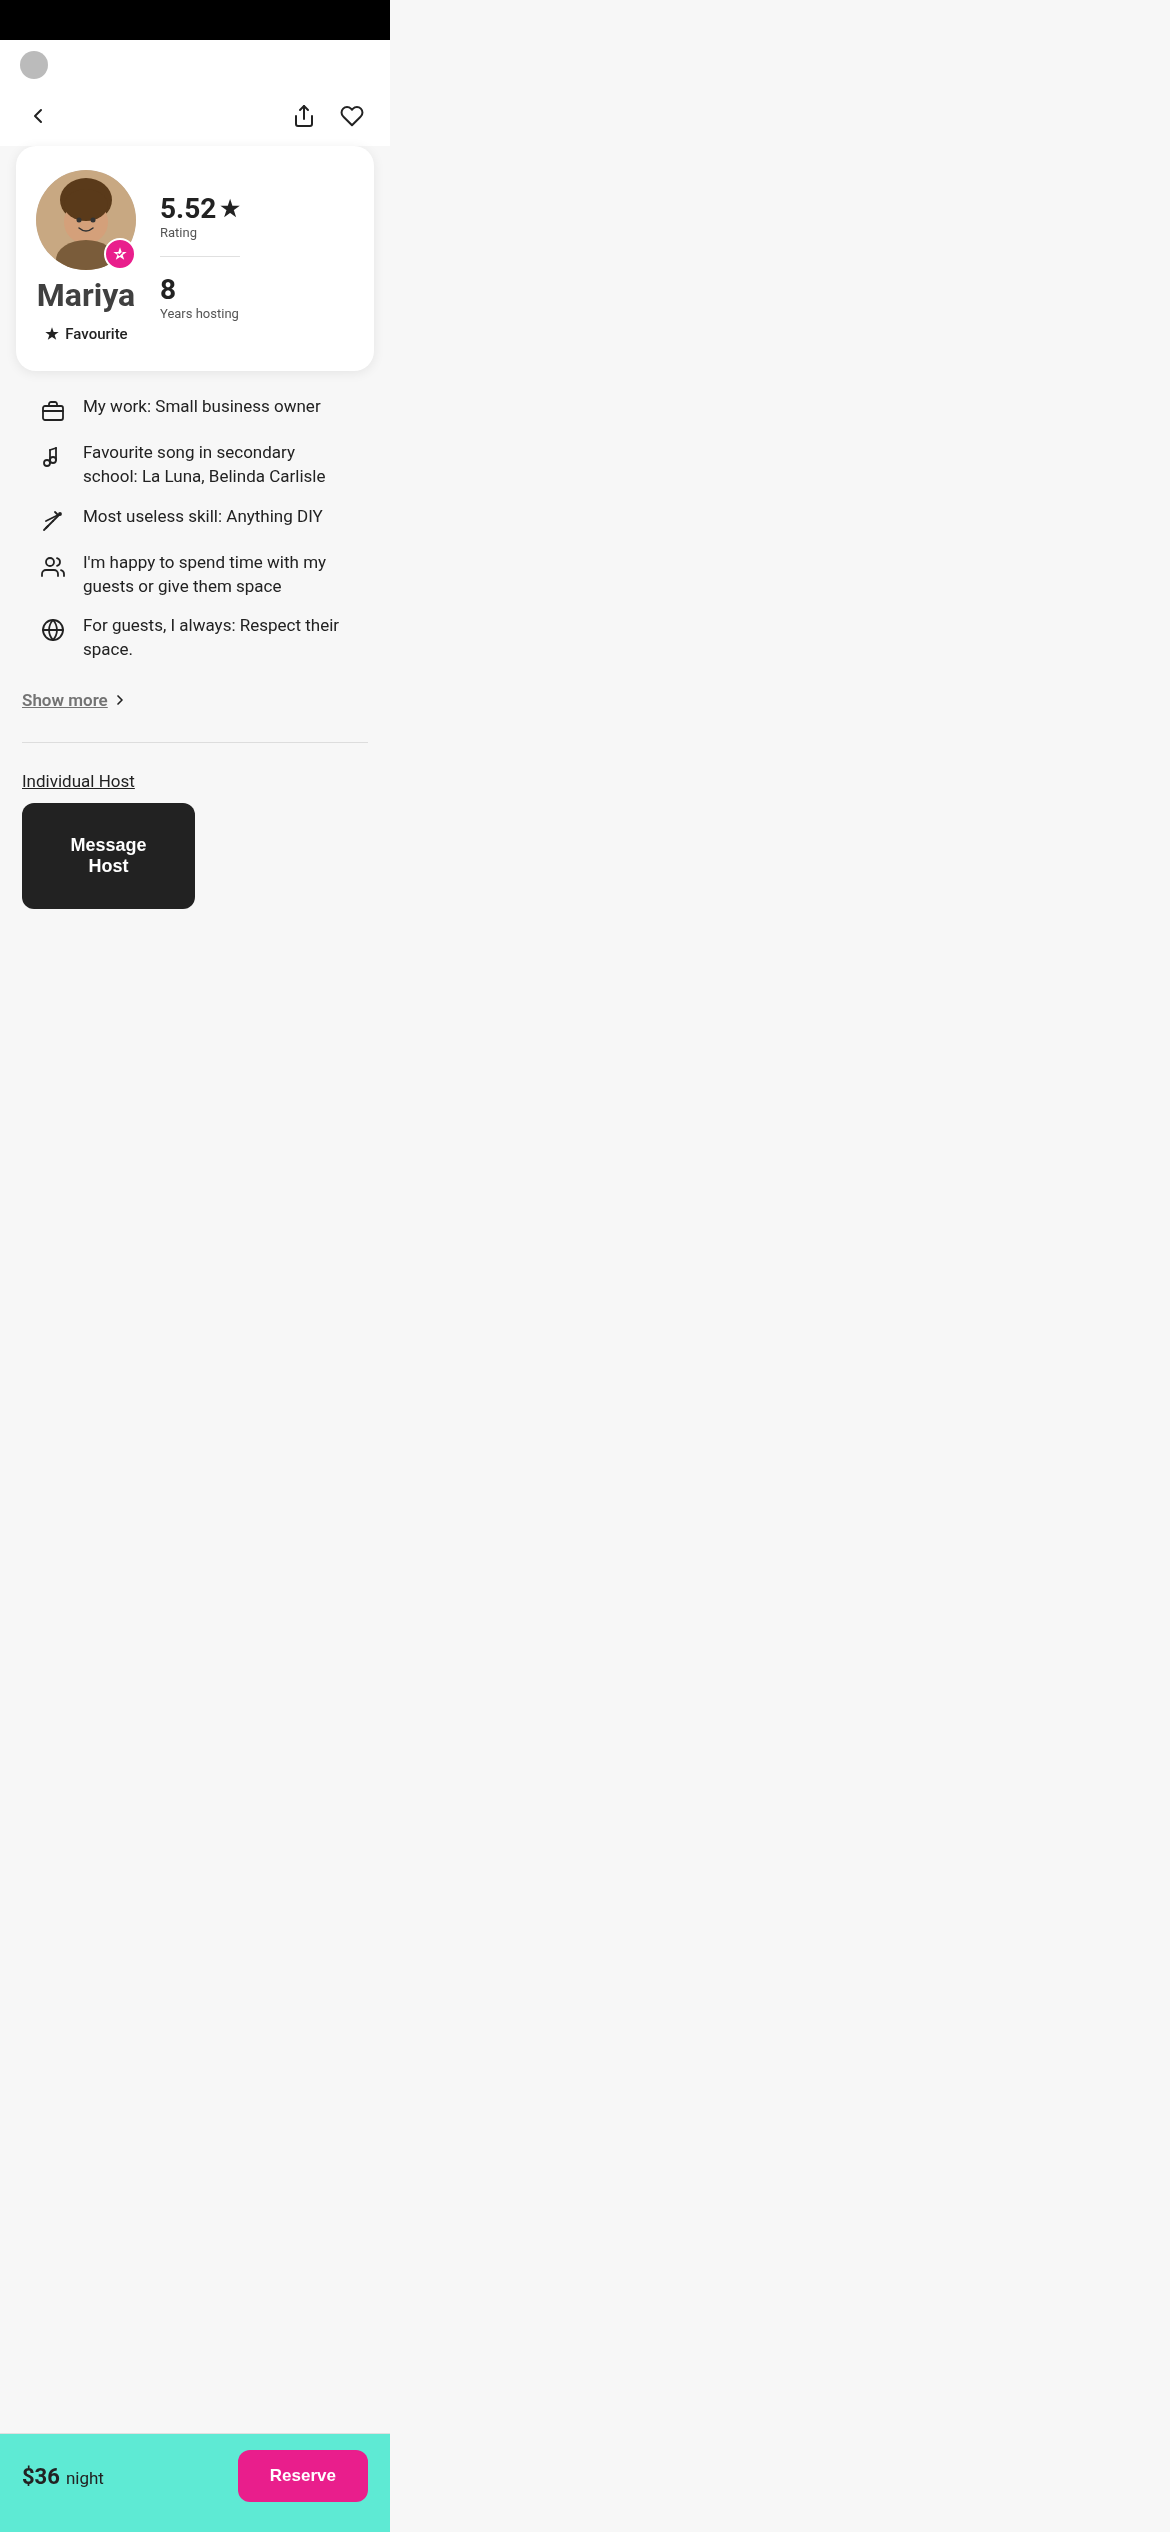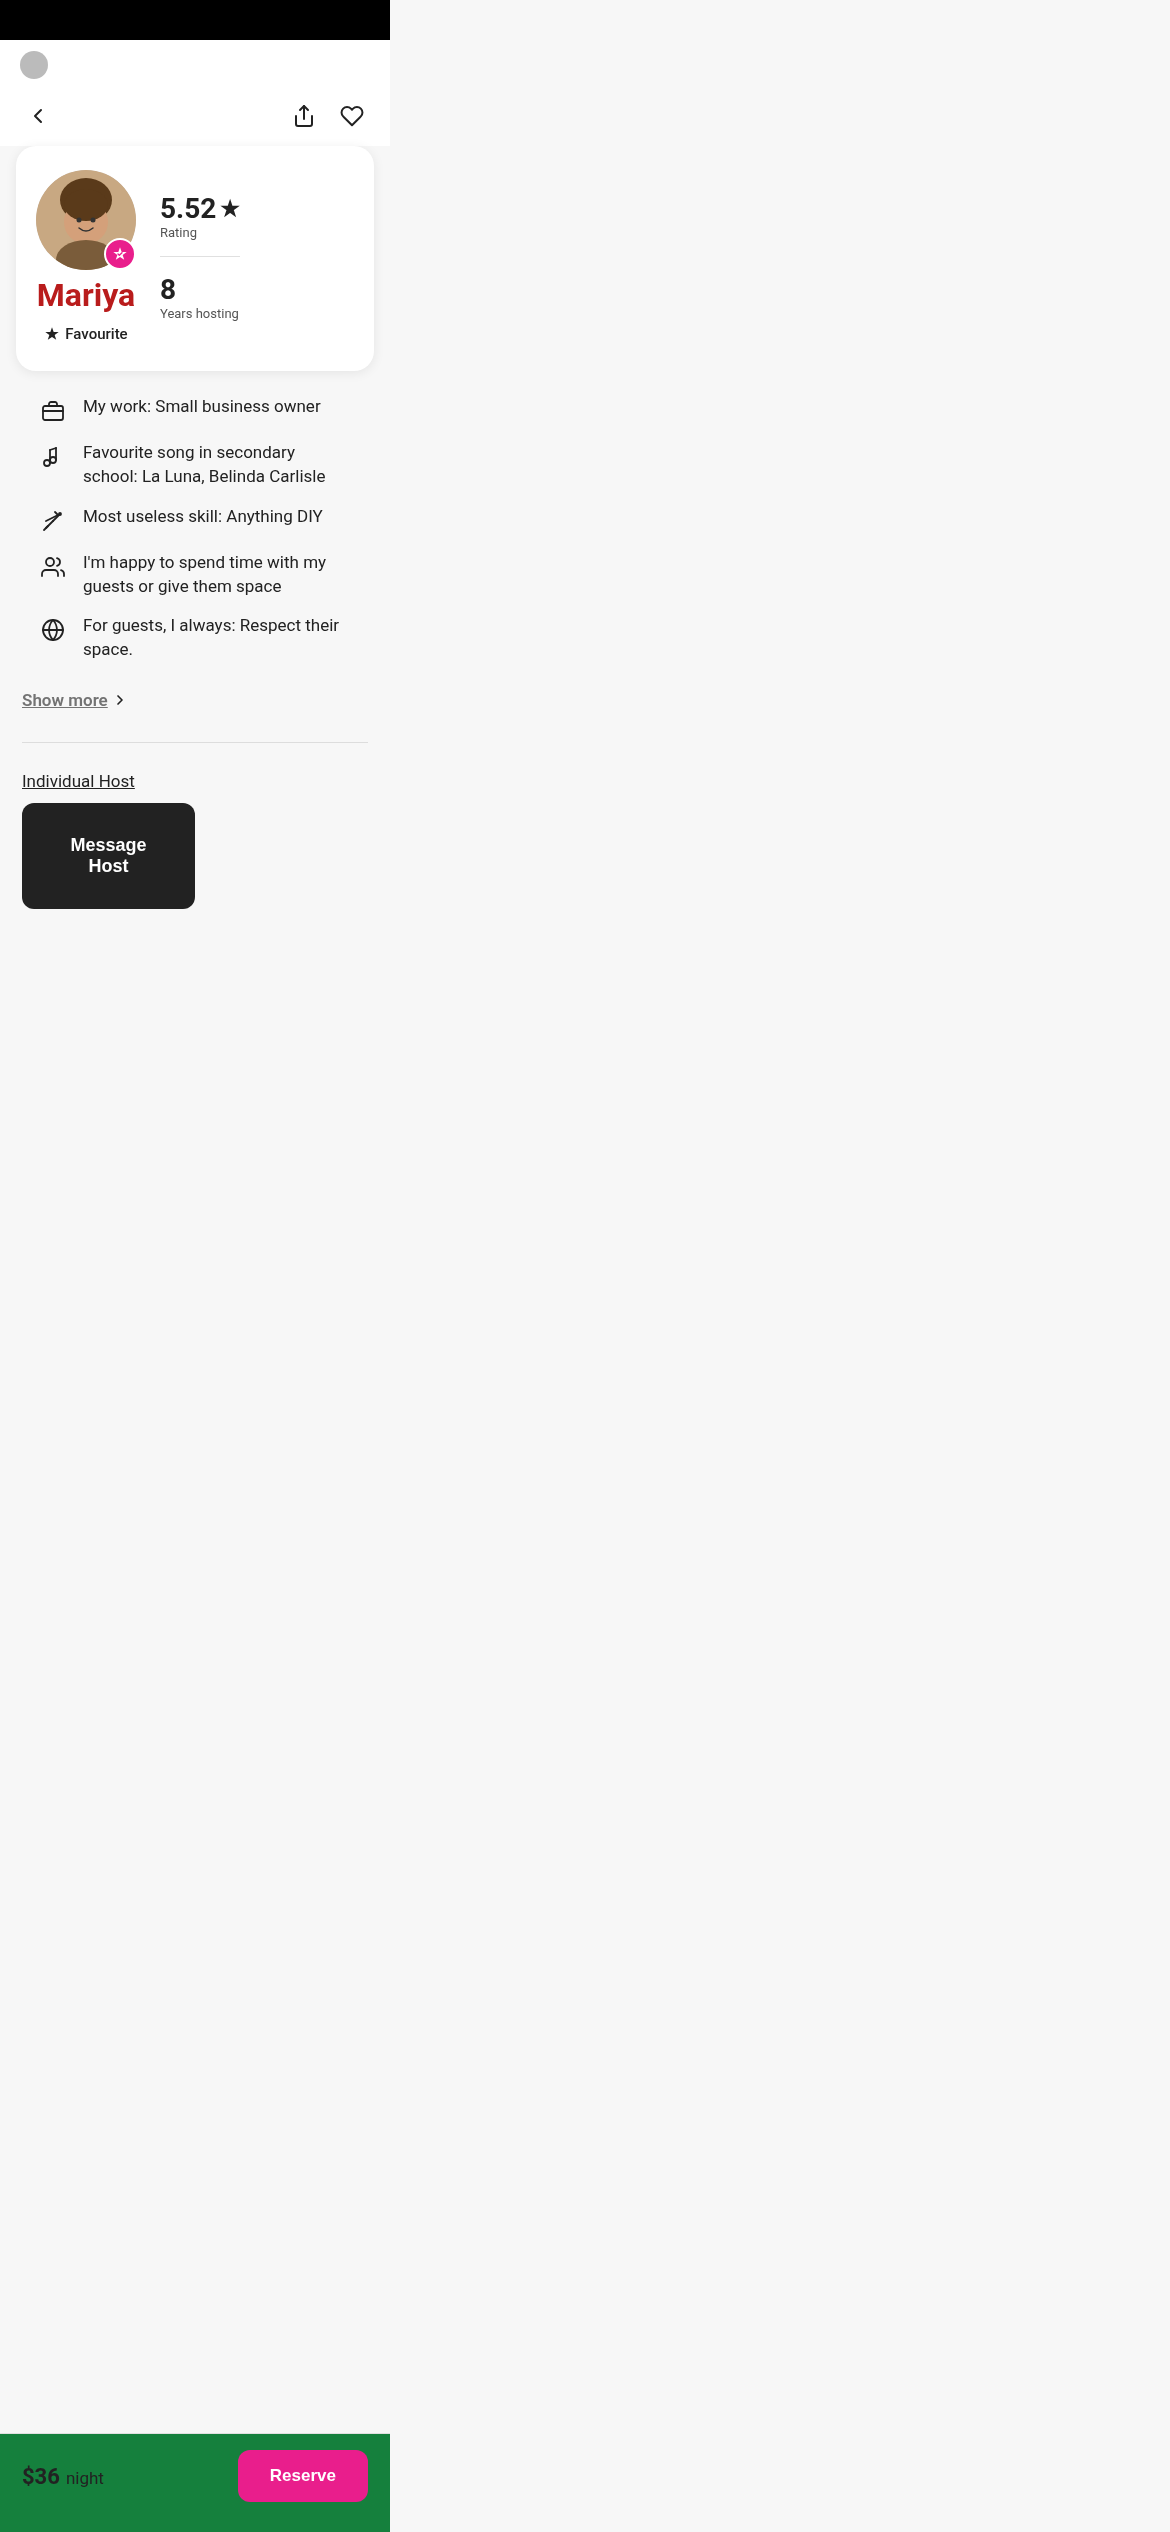--- a/index.html
+++ b/index.html
@@ -112,21 +112,21 @@
     .superhost-badge svg {
       width: 16px;
       height: 16px;
       fill: #fff;
       stroke: none;
     }
 
     .host-name {
       font-size: 32px;
       font-weight: 700;
-      color: #b91c1c;
+      color: #404040;
       line-height: 1.1;
     }
 
     .superhost-label {
       display: flex;
       align-items: center;
       gap: 5px;
       margin-top: 4px;
       font-size: 15px;
       color: #222;
@@ -282,21 +282,21 @@
       width: 50%;
       text-align: center;
     }
 
     
     .bottom-bar {
       position: fixed;
       bottom: 0;
       left: 0;
       width: 390px;
-      background: #15803d;
+      background: #5eead4;
       border-top: 1px solid #e0e0e0;
       padding: 16px 22px 30px 22px;
       display: flex;
       align-items: center;
       justify-content: space-between;
     }
 
     .price-info {
       display: flex;
       align-items: baseline;

